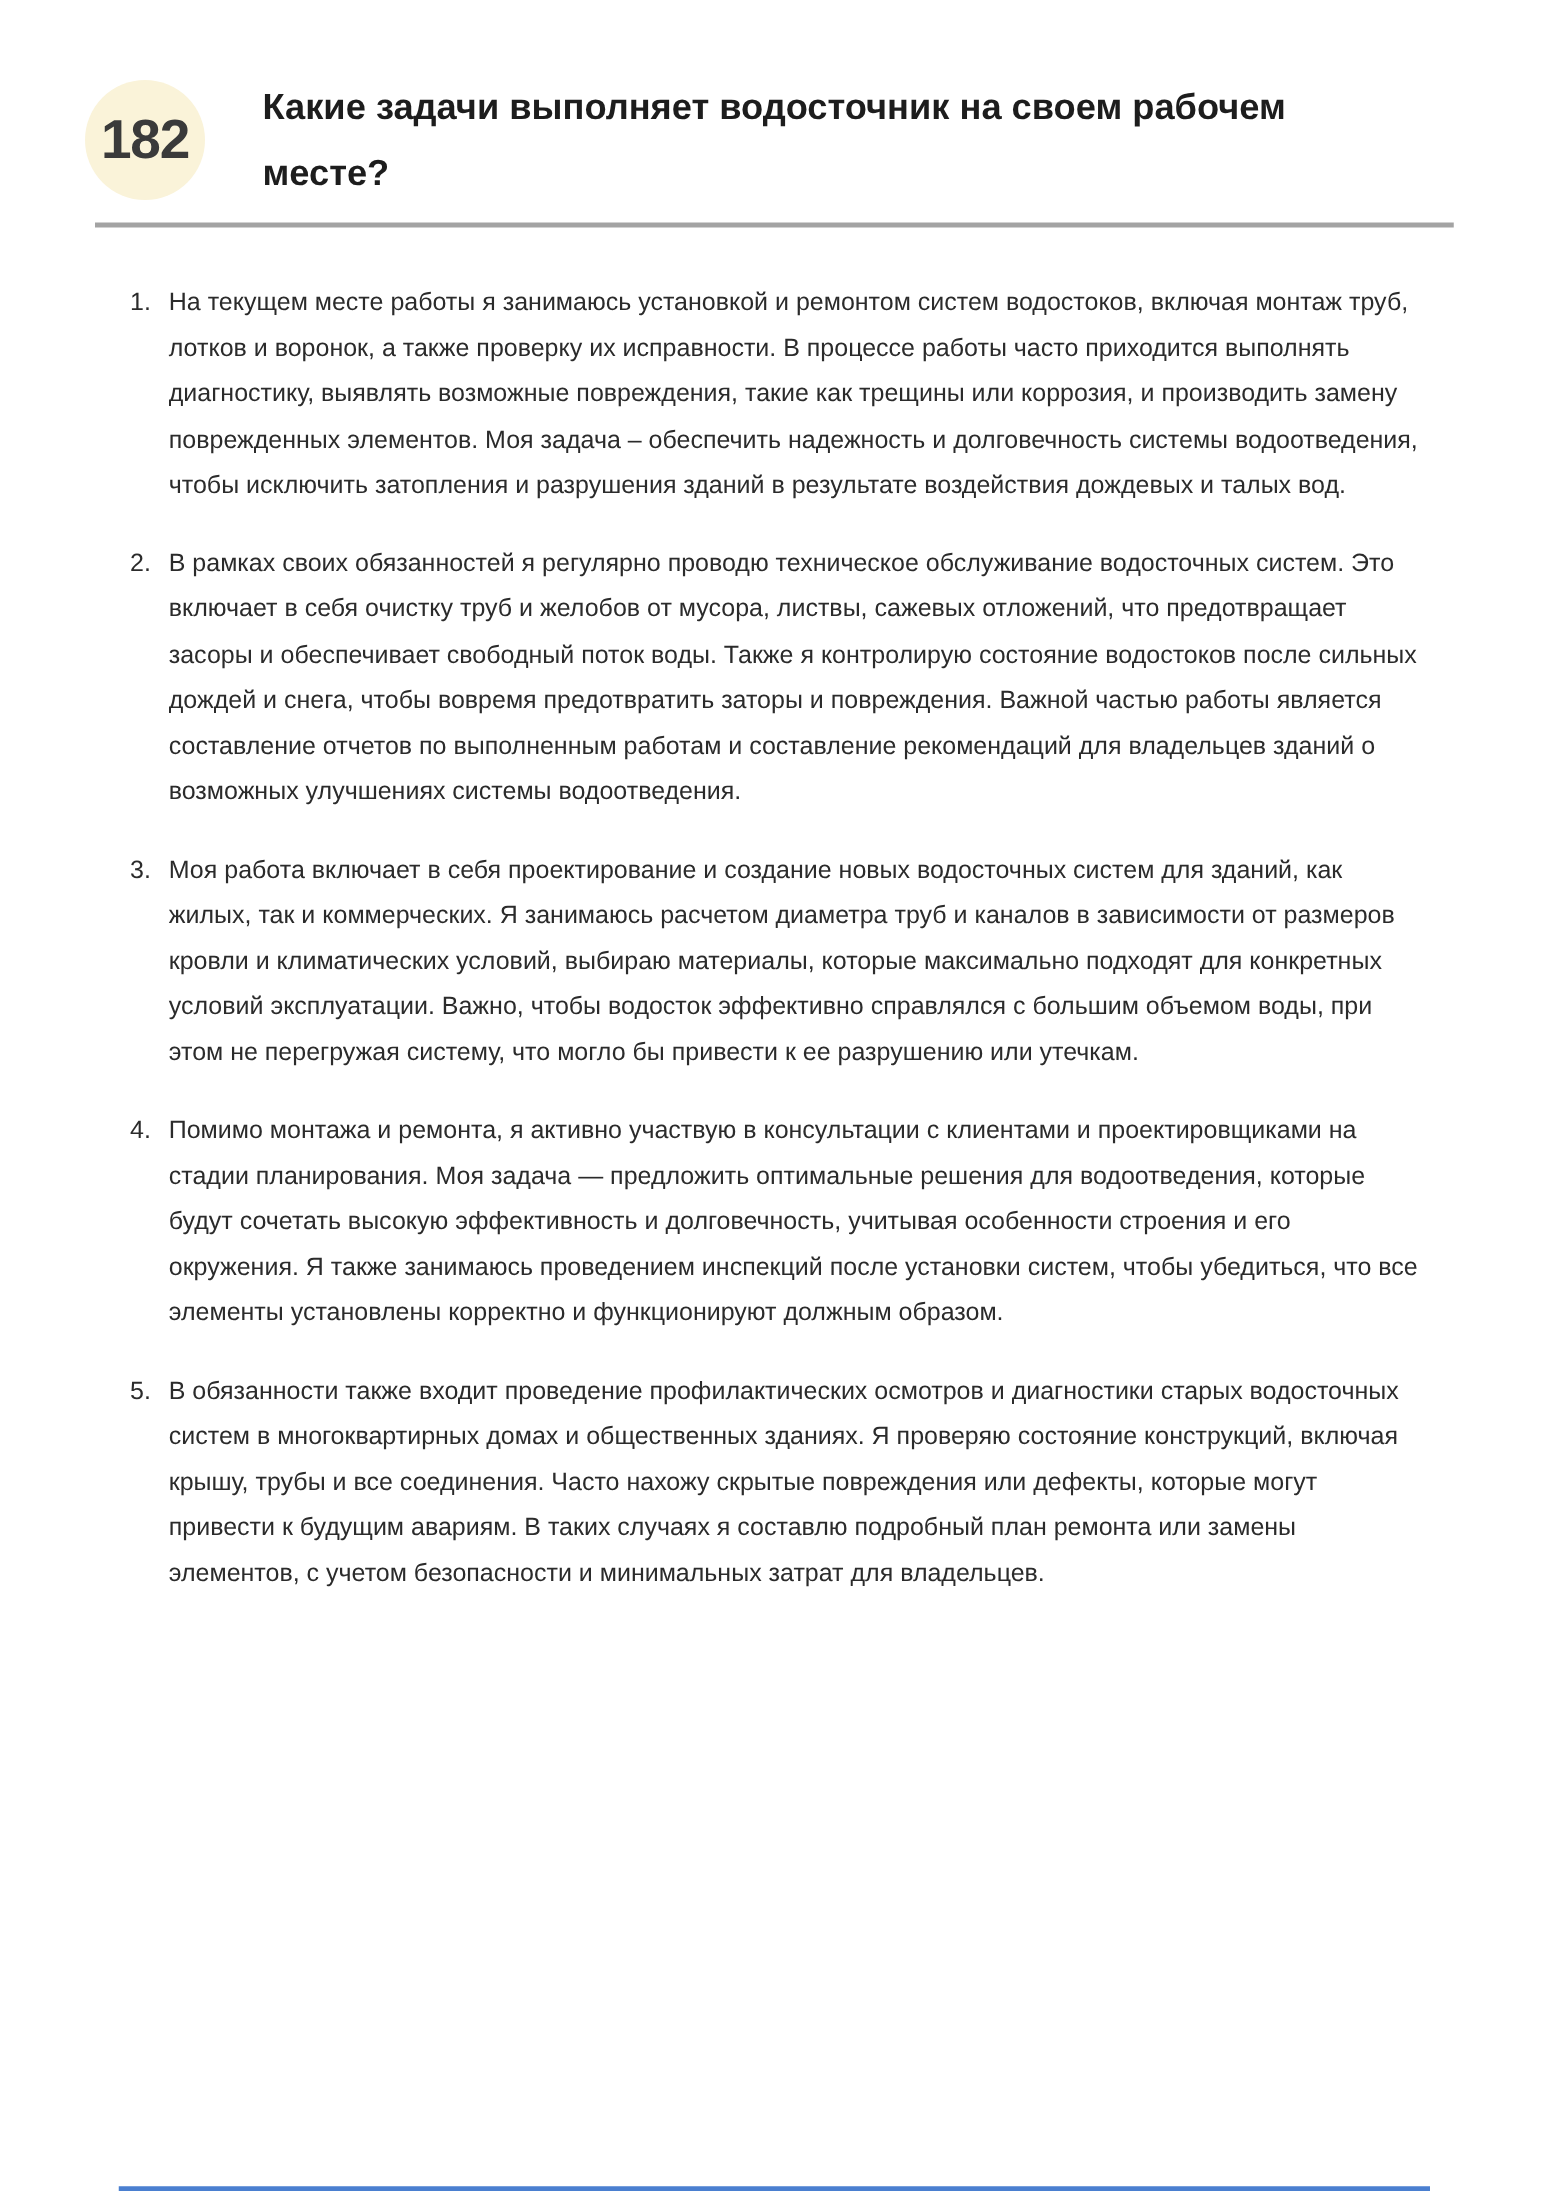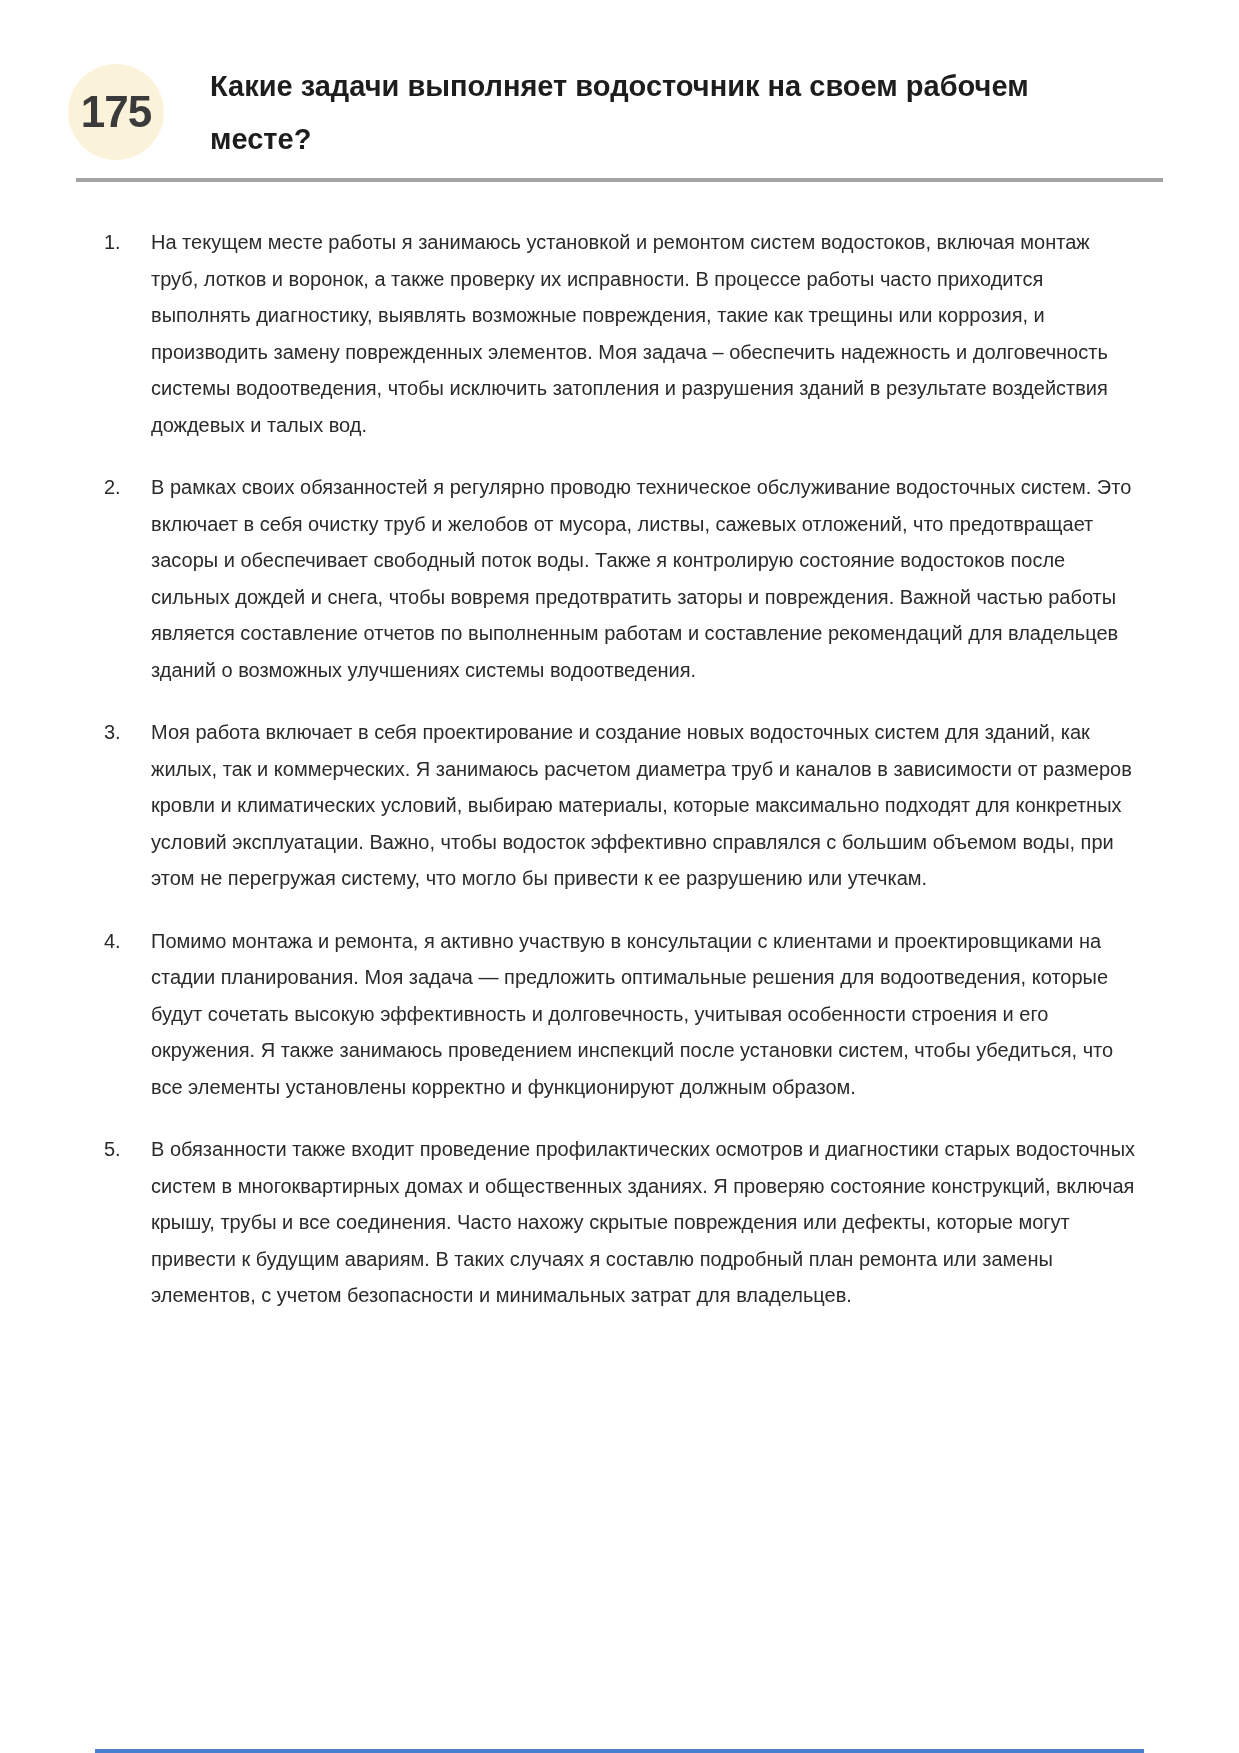--- a/index.html
+++ b/index.html
@@ -59,38 +59,37 @@
     line-height: 36.5px;
     color: #2b2b2b;
   }
   .answer-num {
     flex-shrink: 0;
     width: 31px;
   }
   .answer-text {
     flex: 1;
     max-width: 1008px;
-    margin-left: 16px;
   }
   .bottom-line {
     position: absolute;
     bottom: 0;
     left: 95px;
     right: 95px;
     height: 4px;
     background: #4a7fd0;
   }
 </style>
 </head>
 <body>
 
 <div class="page">
 
   <div class="header">
-    <div class="badge">175</div>
+    <div class="badge">182</div>
     <h1 class="title">Какие задачи выполняет водосточник на своем рабочем месте?</h1>
   </div>
 
   <div class="divider"></div>
 
   <div class="answers">
     <div class="answer">
       <span class="answer-num">1.</span>
       <span class="answer-text">На текущем месте работы я занимаюсь установкой и ремонтом систем водостоков, включая монтаж труб, лотков и воронок, а также проверку их исправности. В процессе работы часто приходится выполнять диагностику, выявлять возможные повреждения, такие как трещины или коррозия, и производить замену поврежденных элементов. Моя задача – обеспечить надежность и долговечность системы водоотведения, чтобы исключить затопления и разрушения зданий в результате воздействия дождевых и талых вод.</span>
     </div>

